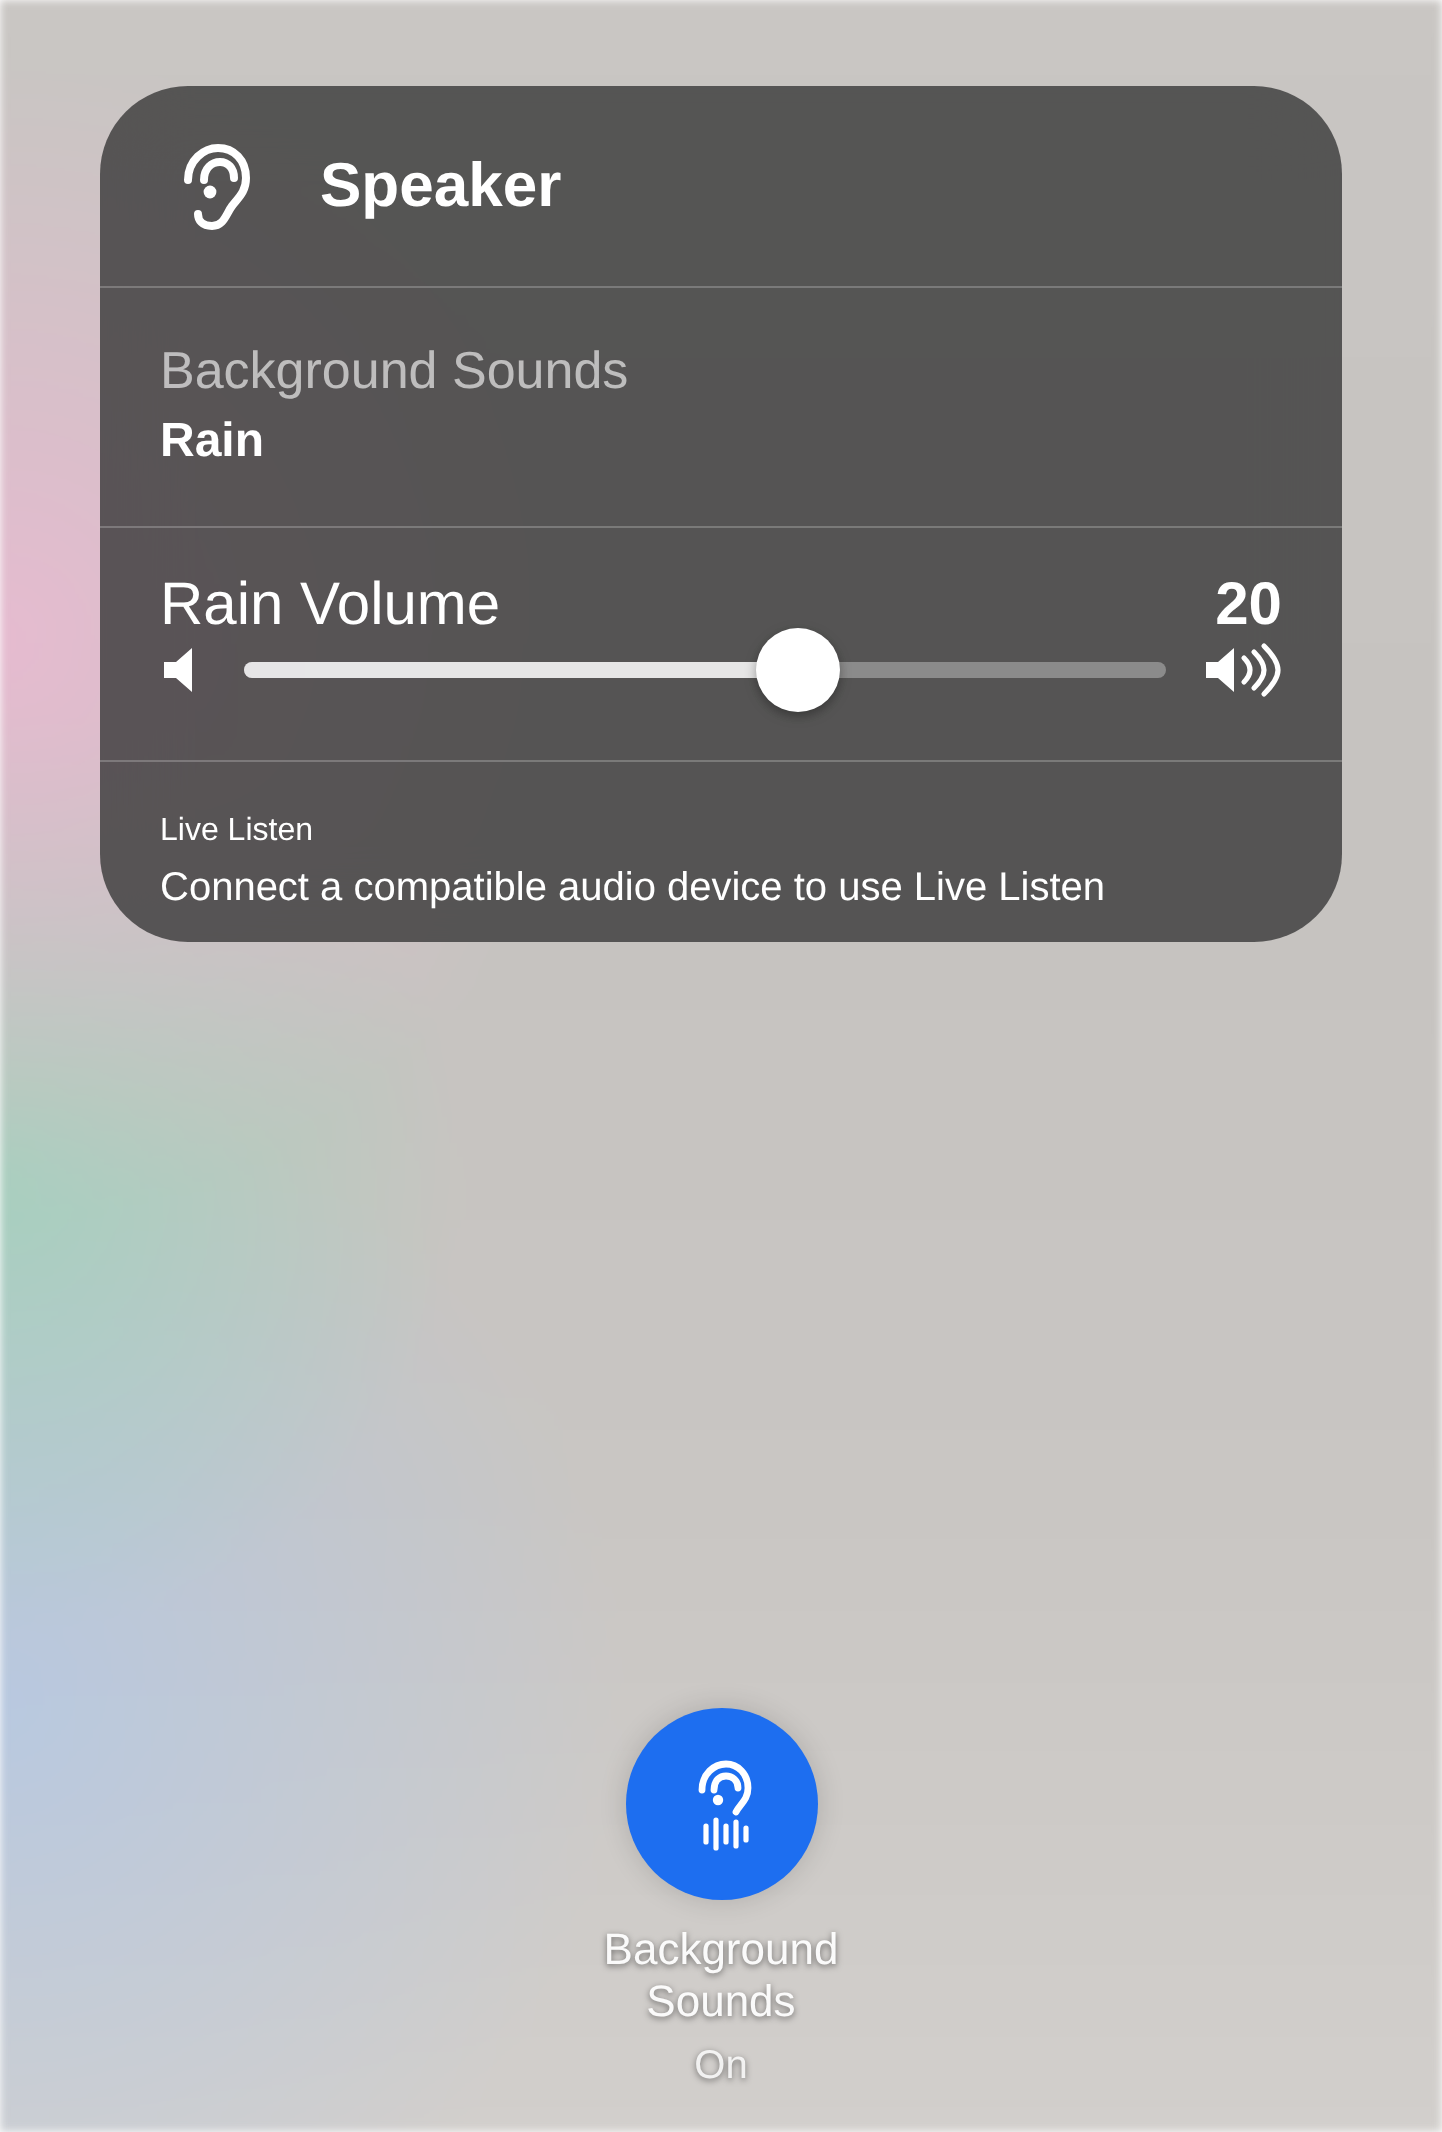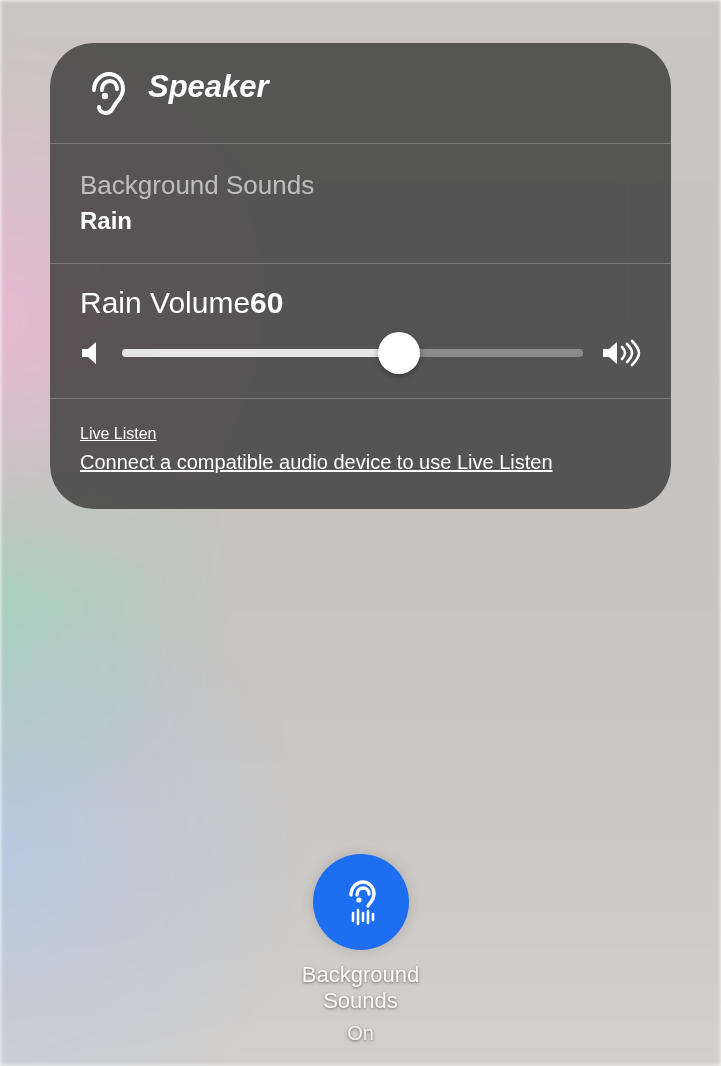--- a/index.html
+++ b/index.html
@@ -25,44 +25,44 @@
     top: 43px;
     width: 621px;
     border-radius: 44px;
     background: rgba(60,60,60,0.82);
     backdrop-filter: blur(20px);
     color: #fff;
     overflow: hidden;
   }
   .panel-header {
     display: flex;
-    gap: 20px;
+    align-items: center;
+    gap: 32px;
     padding: 26px 30px 26px 30px;
-    font-style: italic;
   }
   .panel-header svg { width: 48px; height: 48px; flex: 0 0 auto; }
   .panel-title { font-size: 31px; font-weight: 600; }
   .sep { height: 1px; background: rgba(255,255,255,0.22); }
   .section { padding: 26px 30px 28px 30px; }
   .section .label {
     font-size: 26px;
     color: rgba(255,255,255,0.62);
     font-weight: 400;
     margin-bottom: 6px;
   }
   .section .value {
     font-size: 24px;
     font-weight: 600;
     color: #fff;
   }
   .vol-section { padding: 22px 30px 30px 30px; }
   .vol-row {
     display: flex;
+    justify-content: space-between;
     align-items: baseline;
-    margin-bottom: 18px;
   }
   .vol-label { font-size: 30px; font-weight: 500; }
   .vol-value { font-size: 30px; font-weight: 600; }
   .slider-row {
     display: flex;
     align-items: center;
     gap: 18px;
   }
   .slider-row svg.spk { flex: 0 0 auto; }
   .track {
@@ -80,21 +80,21 @@
   }
   .thumb {
     position: absolute;
     top: 50%;
     width: 42px; height: 42px;
     background: #fff;
     border-radius: 50%;
     transform: translate(-50%, -50%);
     box-shadow: 0 2px 6px rgba(0,0,0,0.35);
   }
-  .live-section { padding: 26px 30px 34px 30px; text-decoration: underline; }
+  .live-section { padding: 26px 30px 14px 30px; }
   .live-section .msg {
     font-size: 20px;
     font-weight: 500;
     color: #fff;
     line-height: 1.32;
     margin-top: 6px;
   }
 
   .toggle-btn {
     position: absolute;
@@ -144,21 +144,21 @@
   <div class="section">
     <div class="label">Background Sounds</div>
     <div class="value">Rain</div>
   </div>
 
   <div class="sep"></div>
 
   <div class="vol-section">
     <div class="vol-row">
       <div class="vol-label">Rain Volume</div>
-      <div class="vol-value">60</div>
+      <div class="vol-value">20</div>
     </div>
     <div class="slider-row">
       <svg class="spk" width="24" height="28" viewBox="0 0 24 28">
         <path d="M2 10 L2 18 L8 18 L16 25 L16 3 L8 10 Z" fill="#fff"></path>
       </svg>
       <div class="track">
         <div class="fill" id="vol-fill" style="width: 60%;"></div>
         <div class="thumb" id="vol-thumb" style="left: 60%;"></div>
       </div>
       <svg class="spk" width="40" height="30" viewBox="0 0 40 30">

